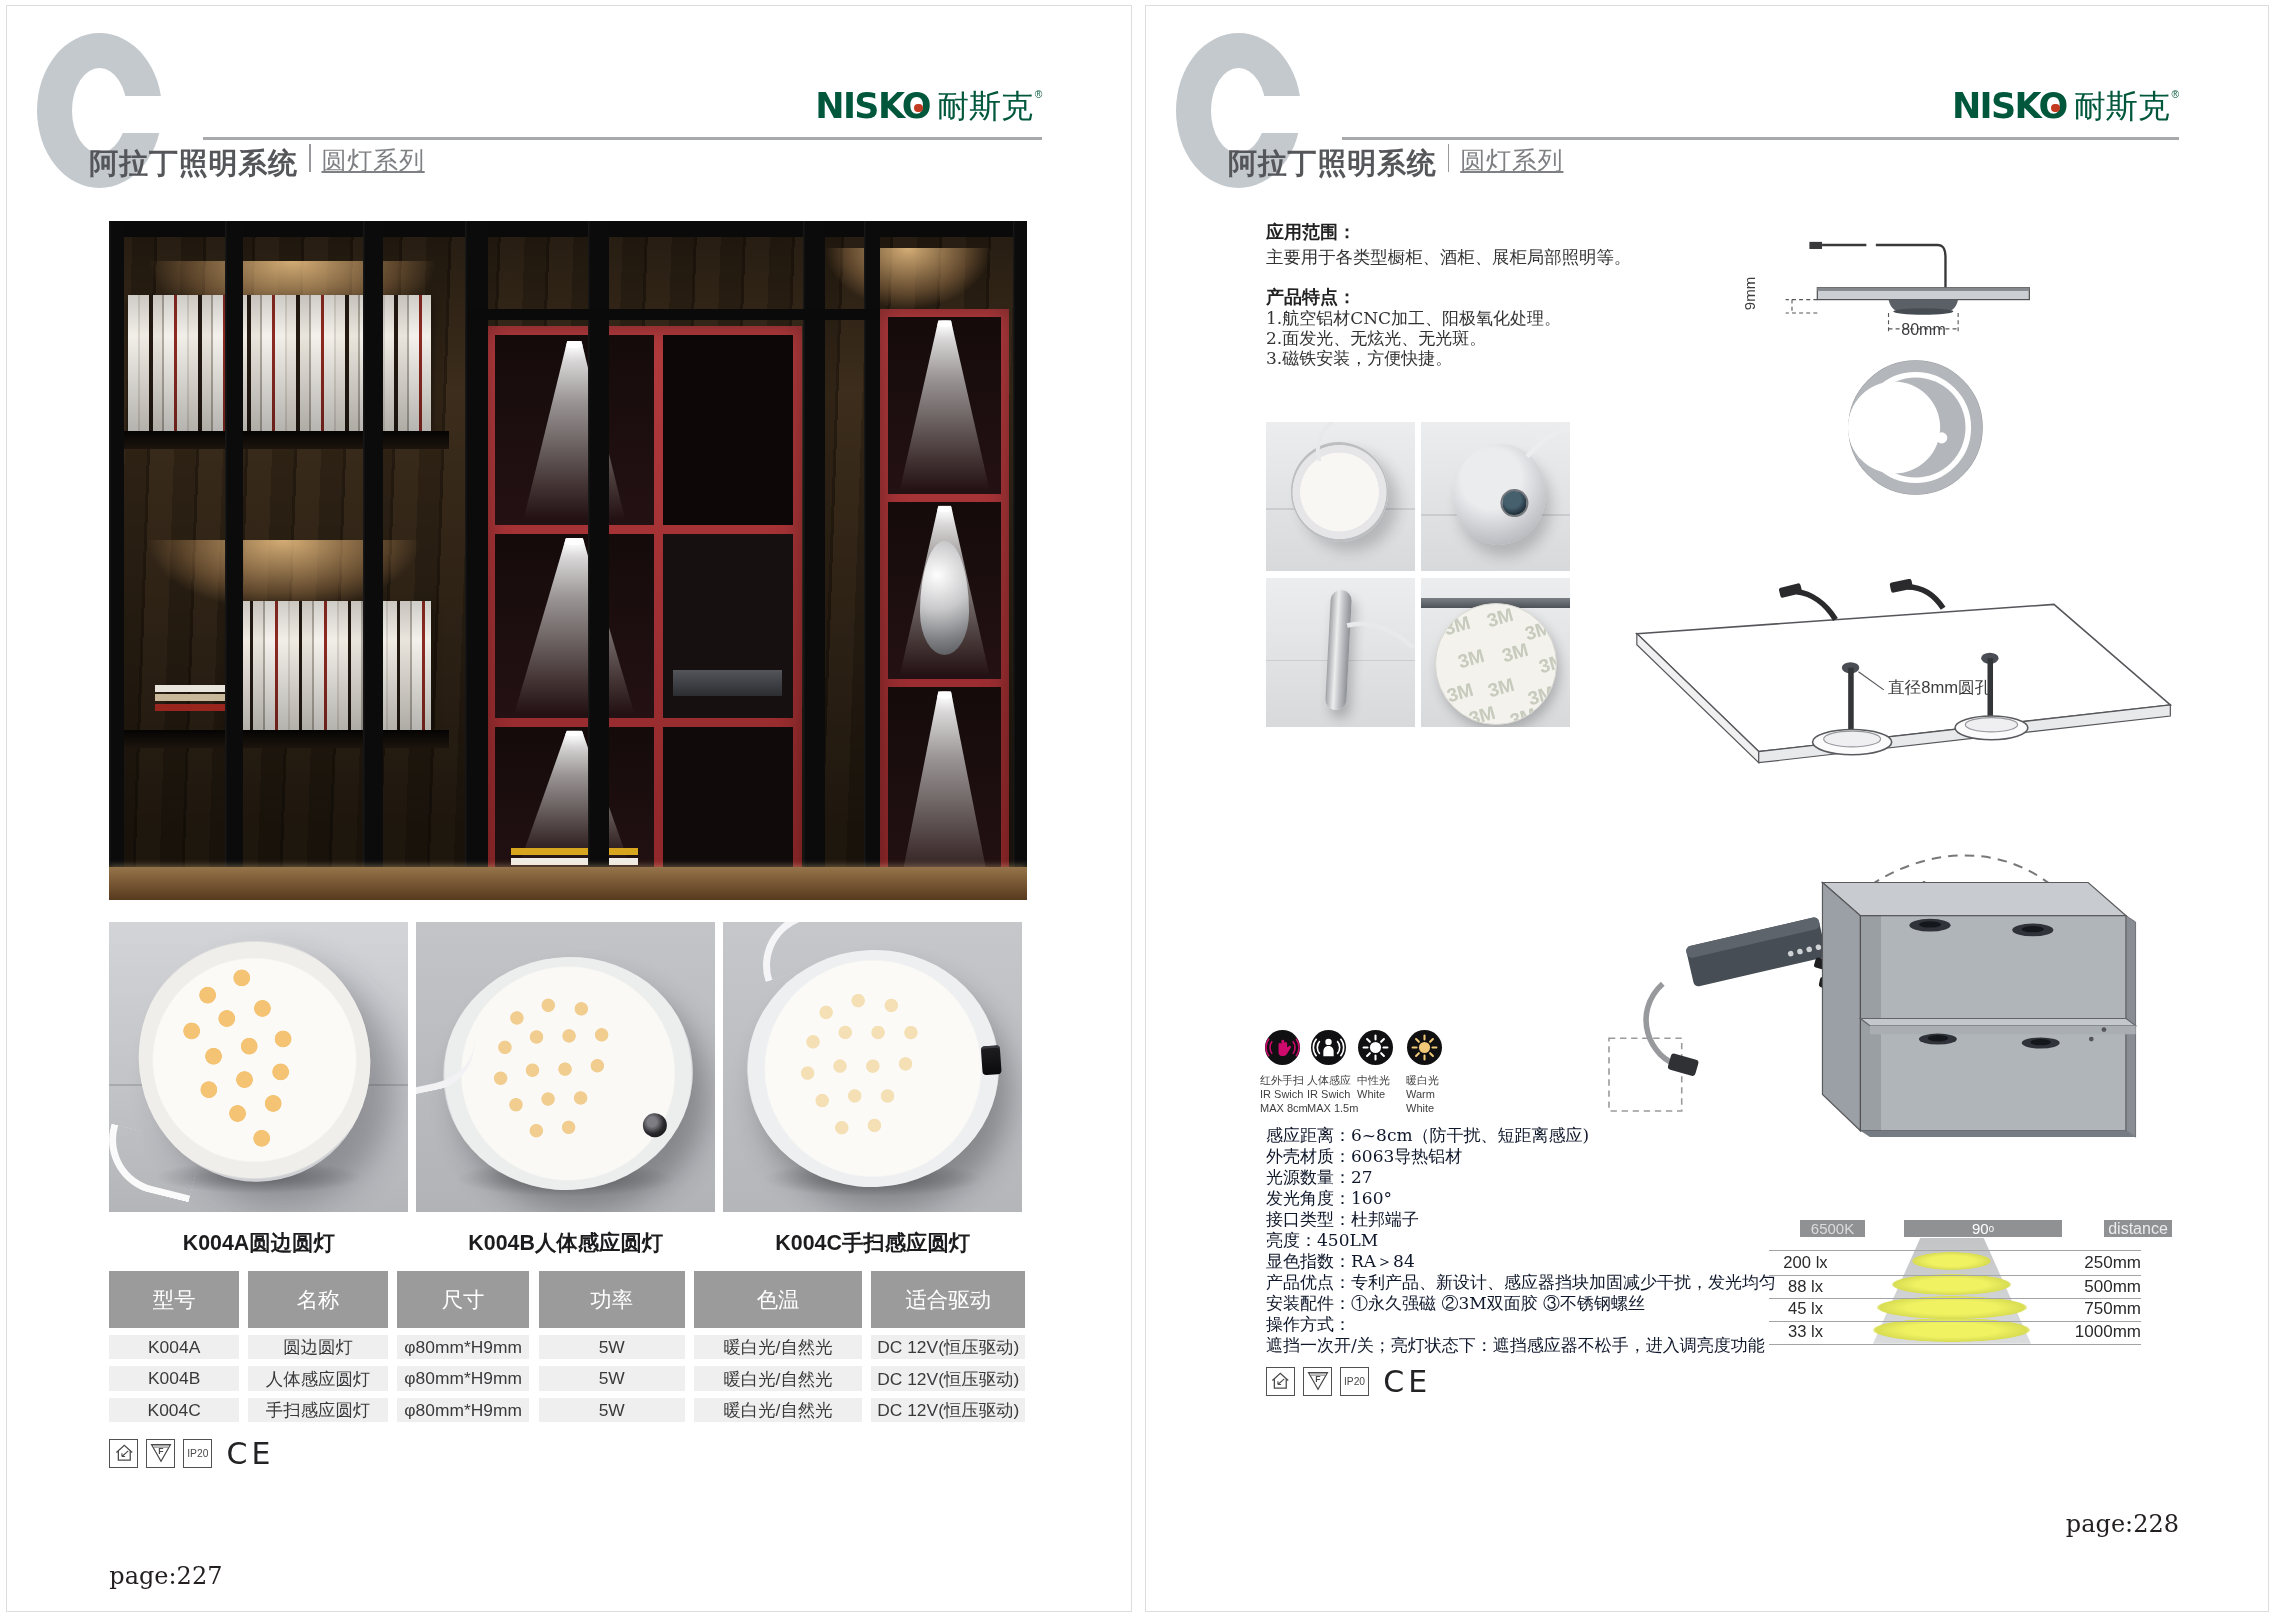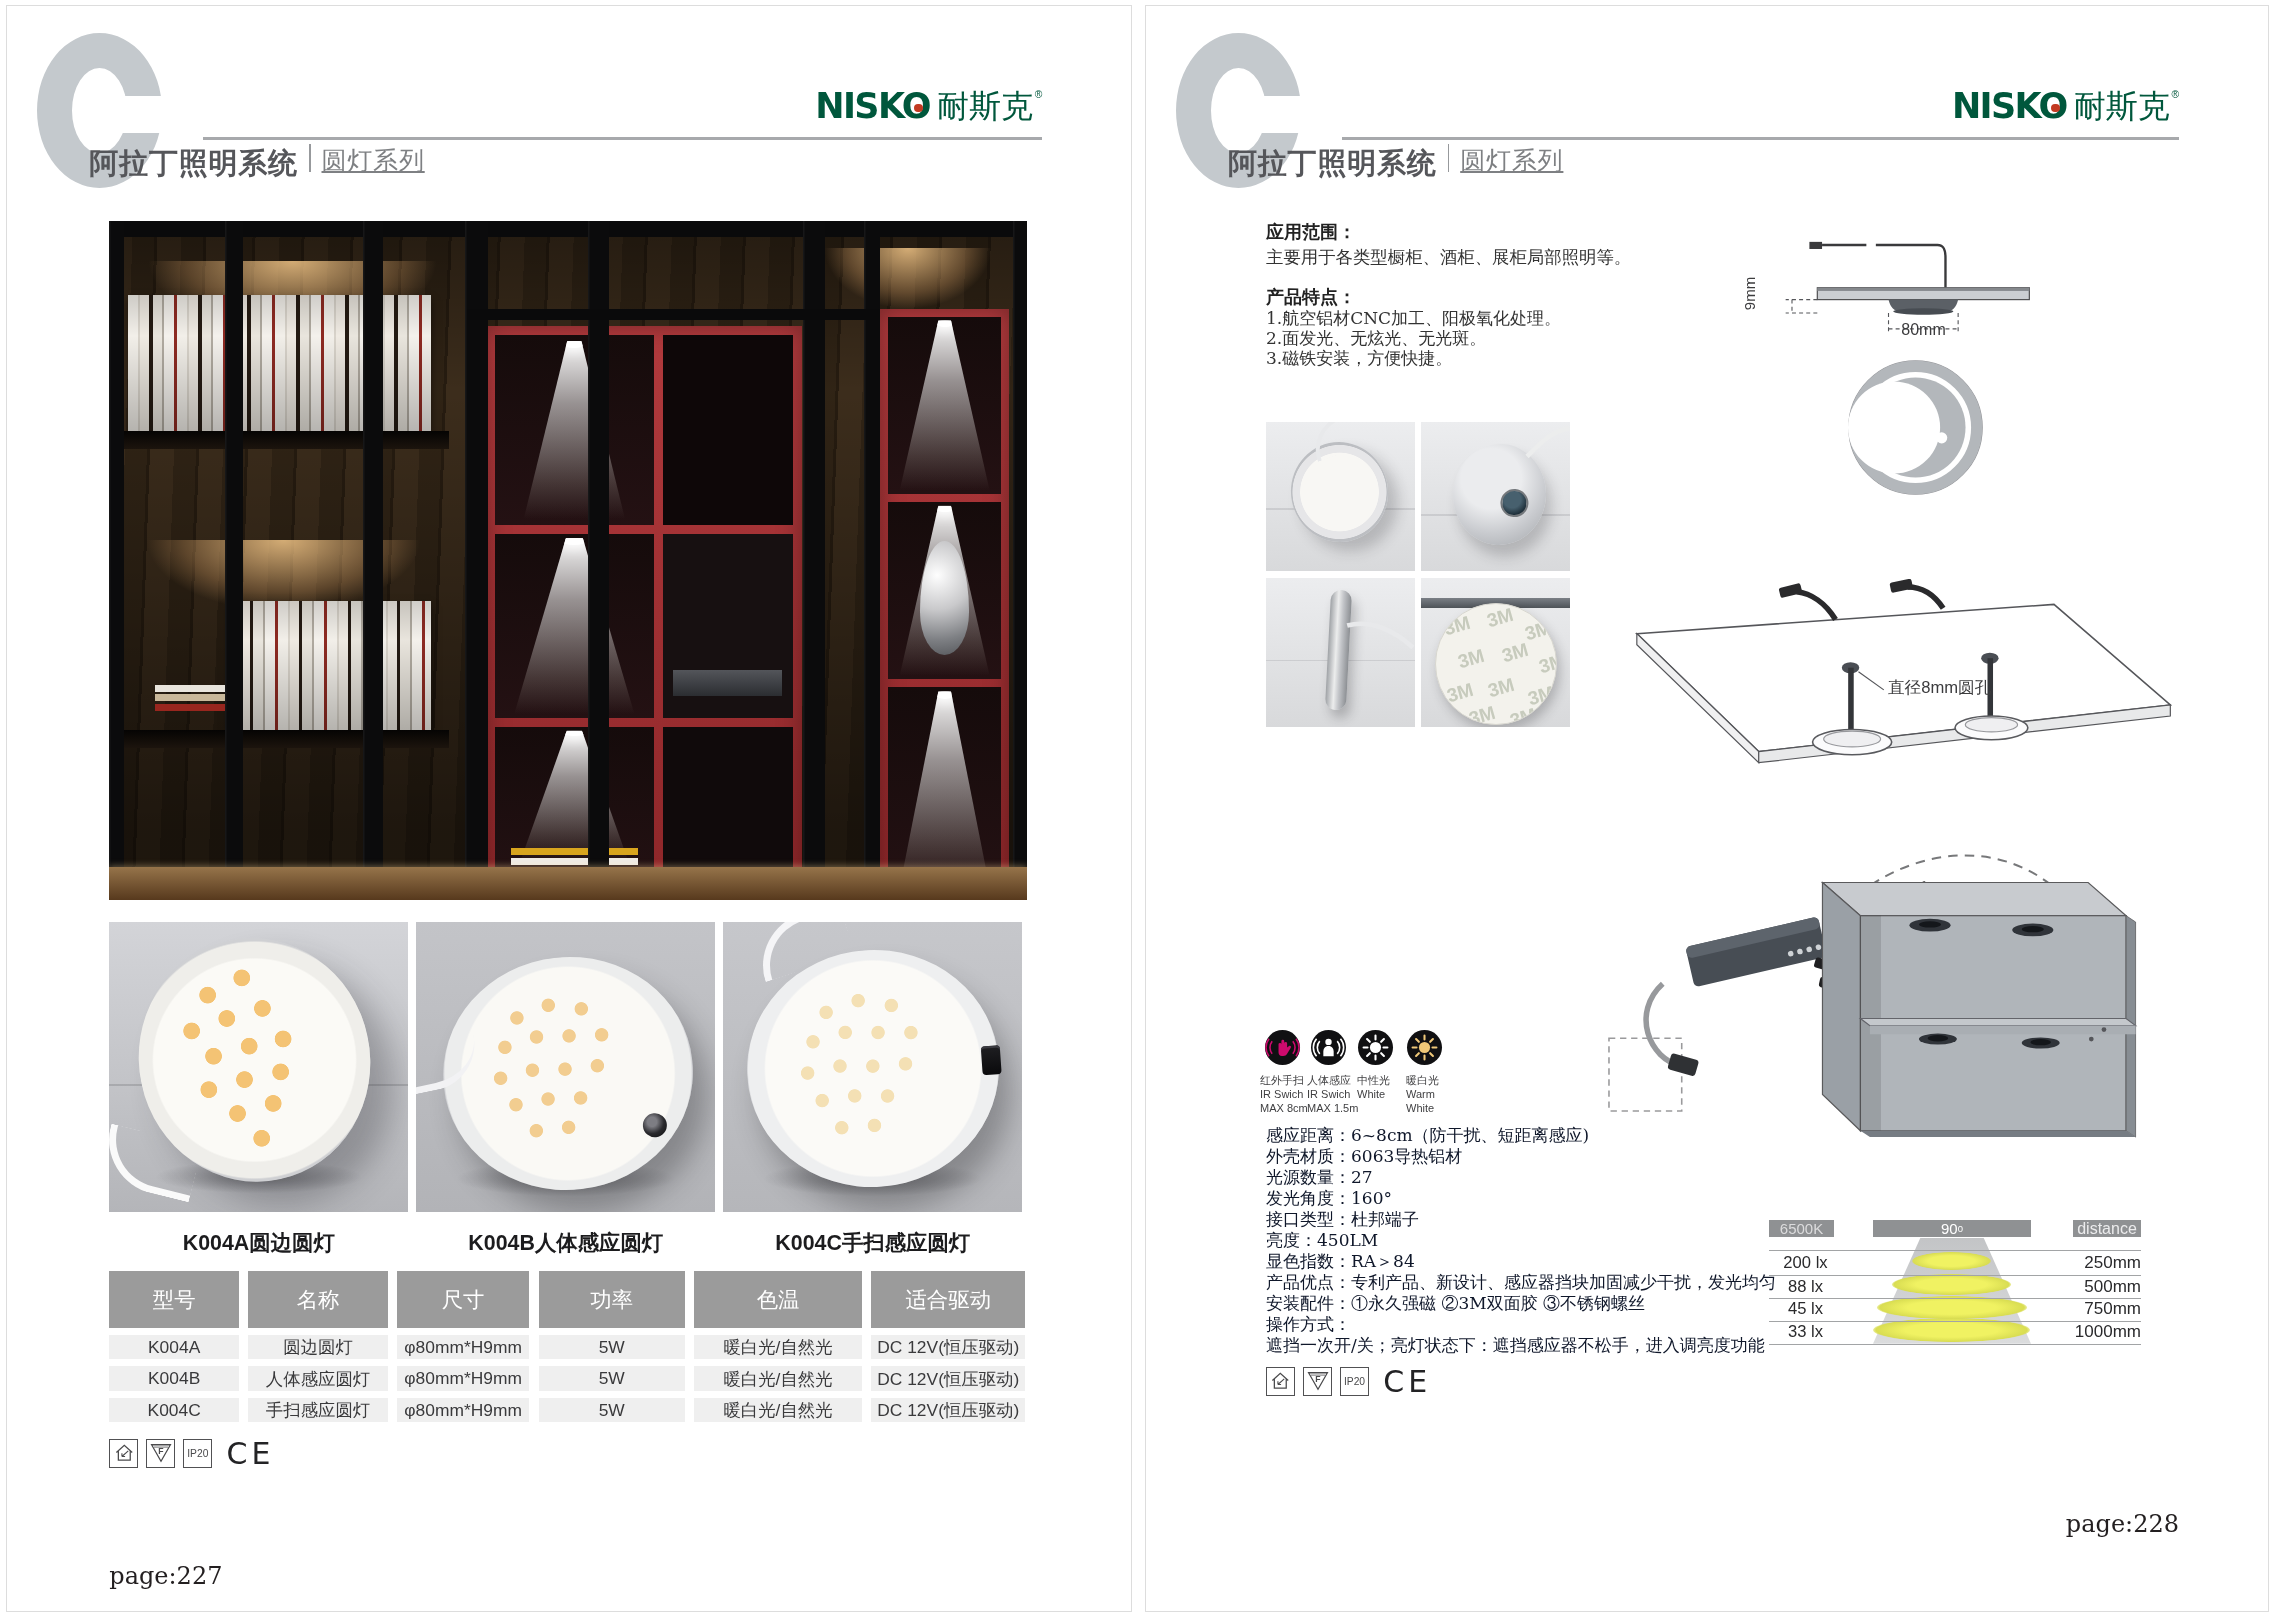--- a/index.html
+++ b/index.html
@@ -82,21 +82,21 @@
 
   
   .si{position:absolute;top:1024px;width:35px;height:35px;border-radius:50%;background:#101012;display:flex;align-items:center;justify-content:center;}
   .si-cap{position:absolute;top:1067px;width:59px;font-size:11px;line-height:14px;color:#3f3f41;}
 
   
   .specs{position:absolute;left:120px;top:1119px;font-size:17px;line-height:21px;color:#0f172a;font-family:"DejaVu Serif",serif;}
 
   
   .pm{position:absolute;left:623px;top:1208px;width:372px;height:142px;}
-  .pm-box{position:absolute;height:17.4px;background:#8f9193;display:flex;align-items:center;justify-content:center;font-size:15px;color:#fff;}
+  .pm-box{position:absolute;height:17.4px;background:#8f9193;display:flex;align-items:center;justify-content:center;font-size:15px;color:#fff;margin-left:31px;}
   .pm-line{position:absolute;left:0;width:372px;height:1.6px;background:#a2a4a6;}
   .pm-cone{position:absolute;left:104px;top:24px;width:158px;height:106px;clip-path:polygon(30% 0,70% 0,100% 100%,0 100%);background:linear-gradient(180deg,rgba(135,138,142,.5),rgba(150,153,157,.34));}
   .pm-glow{position:absolute;border-radius:50%;background:radial-gradient(ellipse at 50% 50%,#f0f262 0 42%,#d9dd52 68%,rgba(190,195,95,0) 74%);}
   .pm-lux{position:absolute;left:0;width:73px;text-align:center;font-size:16.6px;color:#2a2a2c;}
   .pm-mm{position:absolute;right:0;width:87px;text-align:right;font-size:17px;color:#2a2a2c;}
 </style>
 </head>
 <body>
 
 <div class="canvas">

